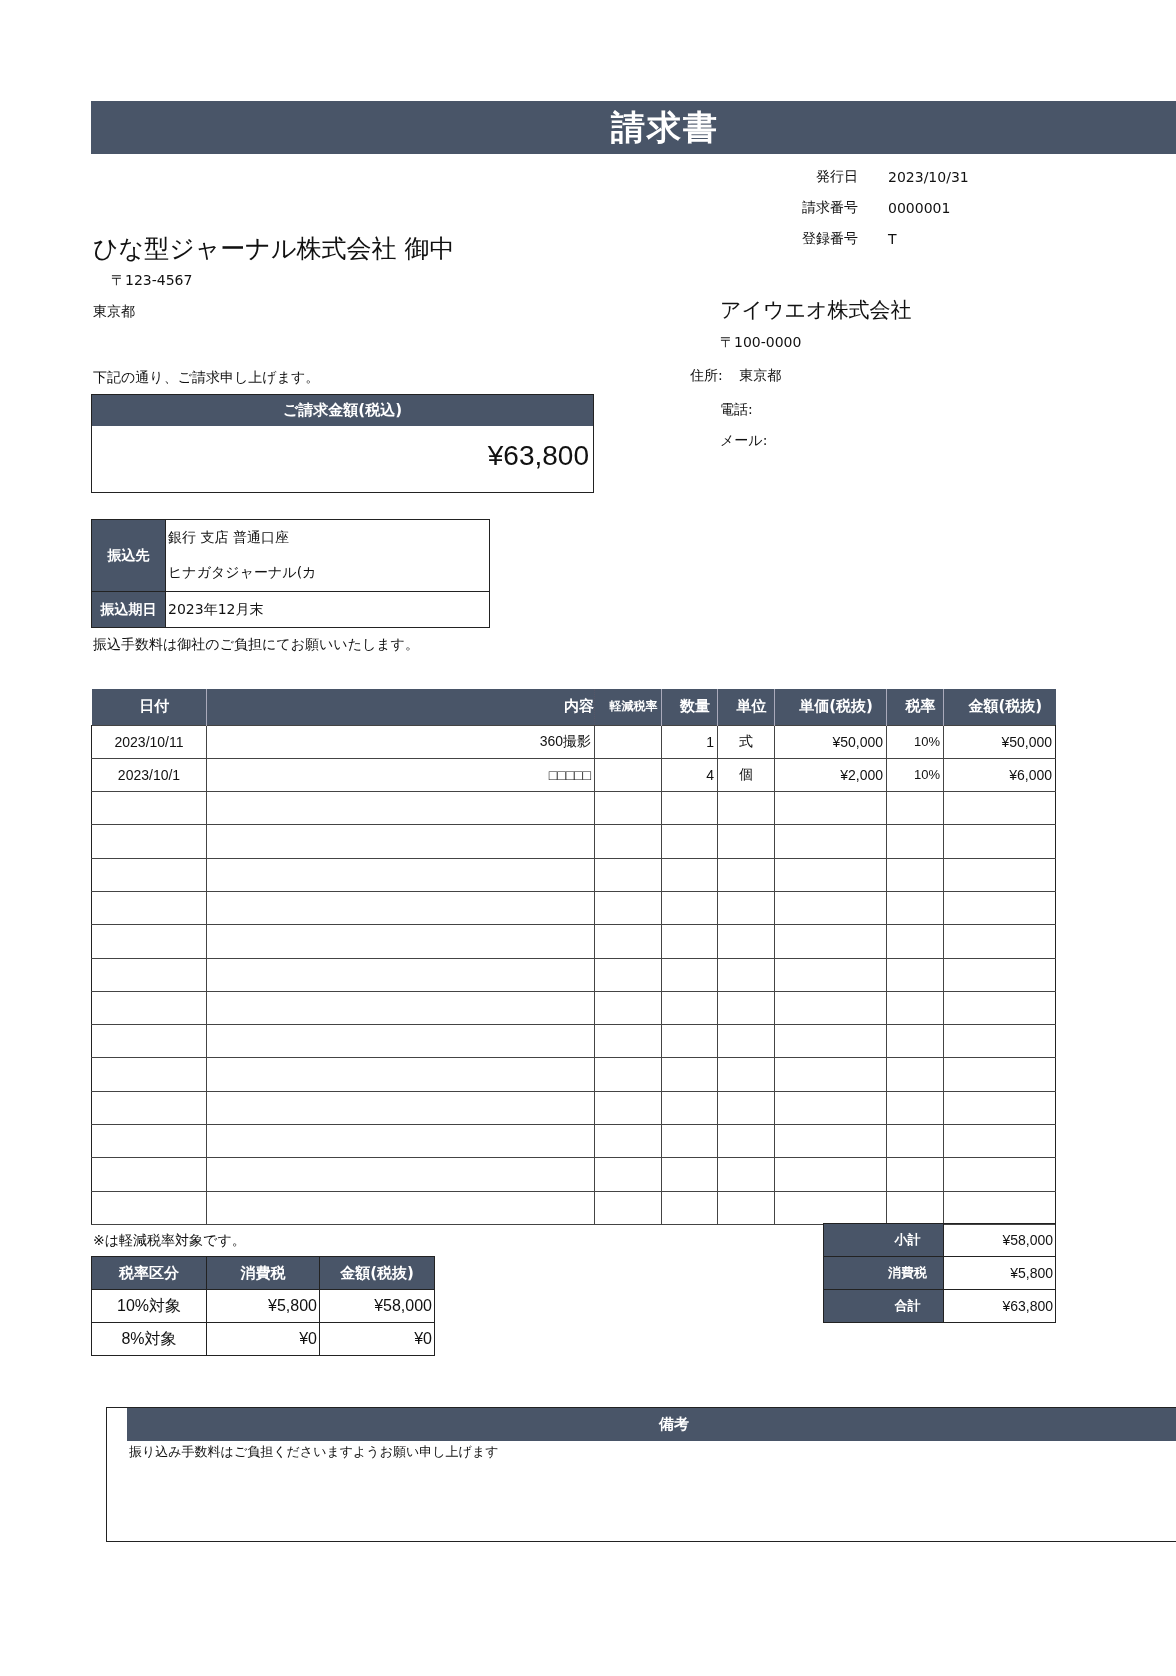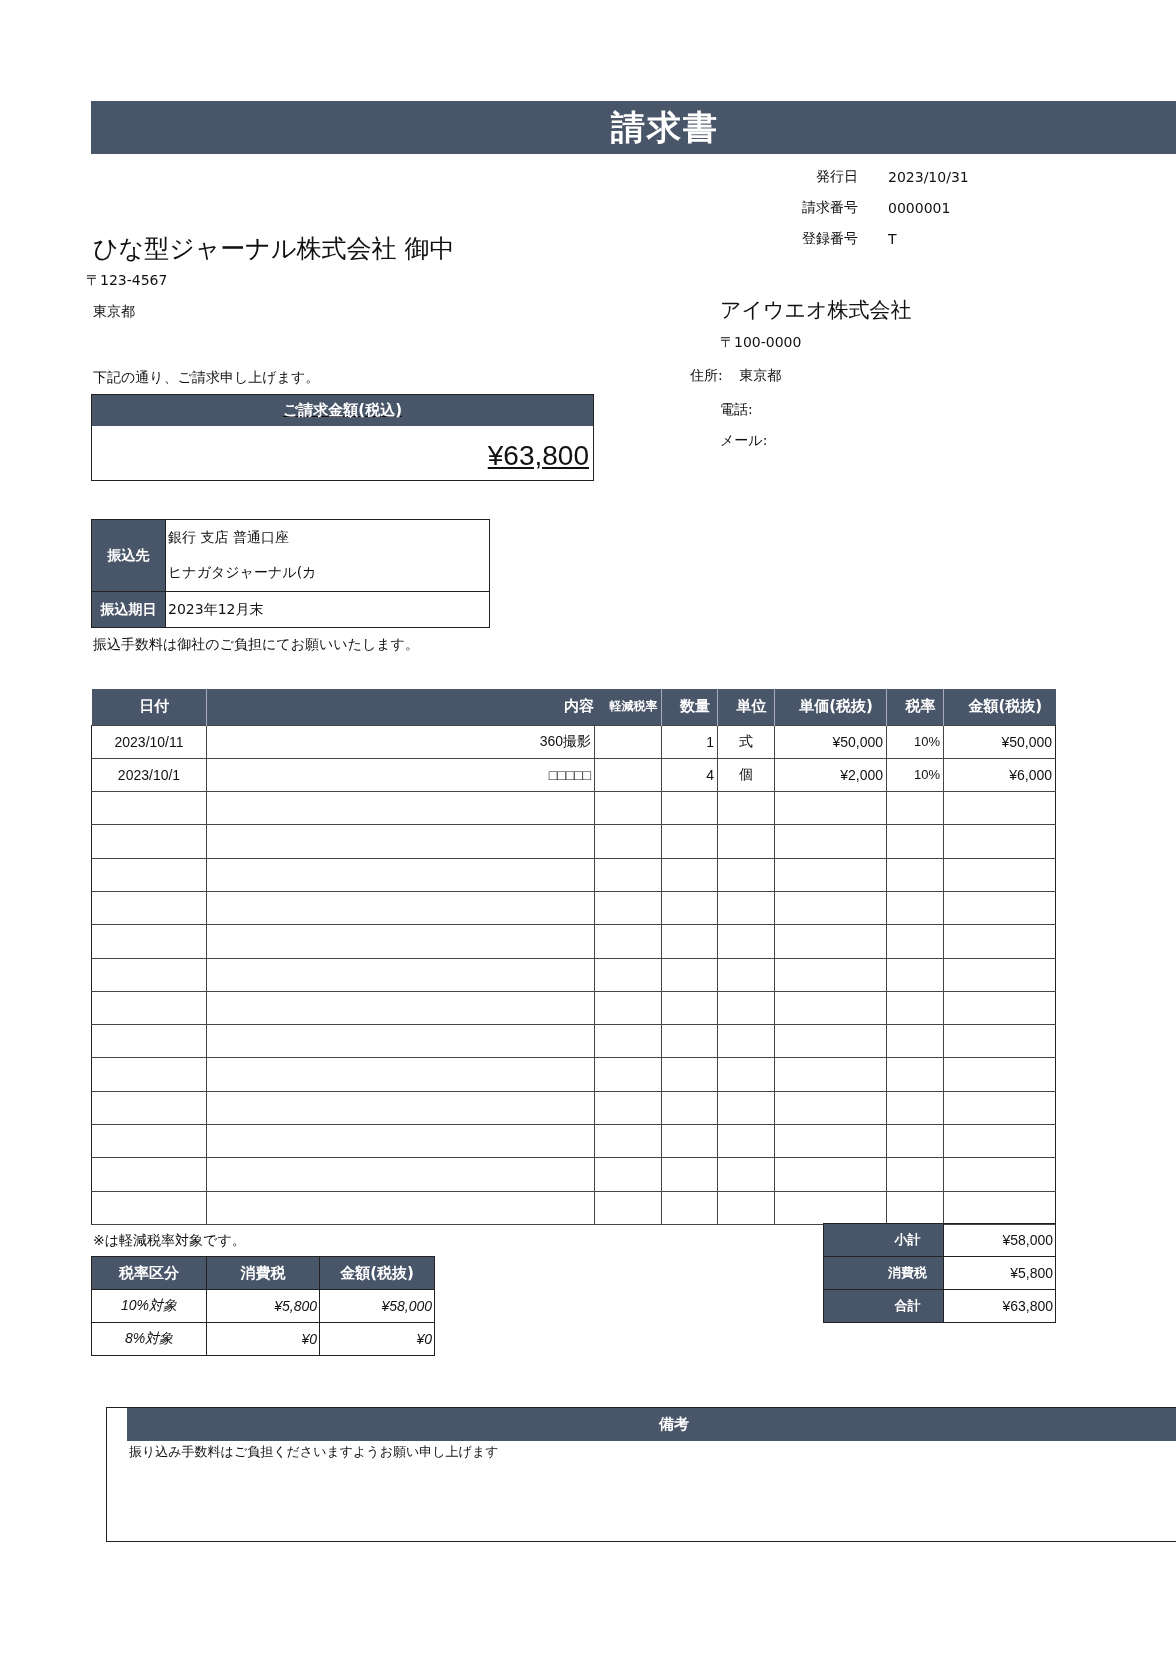--- a/index.html
+++ b/index.html
@@ -10,21 +10,21 @@
 
   .title-bar { left: 91px; top: 101px; width: 1148px; height: 53px; display: flex; align-items: center; justify-content: center; font-size: 34px; letter-spacing: 2px; }
 
   .meta-row { left: 780px; width: 300px; height: 30px; display: flex; align-items: center; font-size: 14px; }
   .meta-row .lbl { width: 82px; text-align: right; padding-right: 4px; }
   .meta-row .val { padding-left: 26px; }
 
   .client-name { left: 93px; top: 232px; font-size: 25px; }
   .small { font-size: 14px; }
 
-  .amount-box { left: 91px; top: 394px; width: 503px; height: 87px; border: 1.5px solid #222; text-decoration: underline; }
+  .amount-box { left: 91px; top: 394px; width: 503px; height: 99px; border: 1.5px solid #222; }
   .amount-box .head { height: 31px; display: flex; align-items: center; justify-content: center; font-size: 15px; }
   .amount-box .val { height: 60px; display: flex; align-items: center; justify-content: flex-end; padding-right: 4px; font-size: 28px; font-family: "Liberation Sans", sans-serif; }
 
   .sender-name { left: 720px; top: 296px; font-size: 21px; }
 
   table { border-collapse: collapse; }
   .bank { left: 91px; top: 519px; width: 399px; }
   .bank td { border: 1.2px solid #222; font-size: 14px; }
   .bank td.h { width: 74px; text-align: center; }
   .bank td.v { padding-left: 2px; height: 36px; }
@@ -33,21 +33,21 @@
   .items th { height: 36px; font-size: 15px; border-right: 1.2px solid #aab; padding-left: 11px; }
   .items td { height: 33.3px; border: 1.2px solid #444; font-size: 14px; font-family: "Liberation Sans", sans-serif; padding: 0 3px; }
   .items td.dotted-right, .items th.dotted-right { border-right: 1.5px dotted #556; text-align: right; }
   .items .c { text-align: center; }
   .items .r { text-align: right; }
   .items tbody tr td:first-child { border-left: 1.5px solid #222; }
   .items tbody tr td:last-child { border-right: 1.5px solid #222; }
 
   .taxsum { left: 91px; top: 1256px; width: 343px; table-layout: fixed; }
   .taxsum th { height: 33px; font-size: 15px; border: 1.2px solid #222; }
-  .taxsum td { height: 33px; border: 1.2px solid #222; font-size: 14px; font-family: "Liberation Sans", sans-serif; padding: 0 2px; font-style: italic; }
+  .taxsum td { height: 33px; border: 1.2px solid #222; font-size: 16px; font-family: "Liberation Sans", sans-serif; padding: 0 2px; }
 
   .totals { left: 823px; top: 1223px; width: 232px; table-layout: fixed; }
   .totals th { height: 33px; font-size: 13px; border: 1.2px solid #222; padding-left: 48px; }
   .totals td { height: 33px; border: 1.2px solid #222; font-size: 14px; text-align: right; padding-right: 2px; font-family: "Liberation Sans", sans-serif; }
 
   .remarks { left: 106px; top: 1407px; width: 1116px; height: 135px; border: 1.5px solid #222; padding-left: 20px; }
   .remarks .head { height: 33px; display: flex; align-items: center; justify-content: center; font-size: 15px; }
   .remarks .body { font-size: 13px; padding: 2px 2px; }
 </style>
 </head>
@@ -62,21 +62,21 @@
 <div class="abs meta-row" style="top:193px;">
   <span class="lbl">請求番号</span>
   <span class="val">0000001</span>
 </div>
 <div class="abs meta-row" style="top:224px;">
   <span class="lbl">登録番号</span>
   <span class="val">T</span>
 </div>
 
 <div class="abs client-name">ひな型ジャーナル株式会社 御中</div>
-<div class="abs small" style="left:86px; top:272px;">〒123-4567</div>
+<div class="abs small" style="left:111px; top:272px;">〒123-4567</div>
 <div class="abs small" style="left:93px; top:303px;">東京都</div>
 <div class="abs small" style="left:93px; top:369px;">下記の通り、ご請求申し上げます。</div>
 
 <div class="abs amount-box">
   <div class="head hdr-bg">ご請求金額(税込)</div>
   <div class="val">¥63,800</div>
 </div>
 
 <div class="abs sender-name">アイウエオ株式会社</div>
 <div class="abs small" style="left:720px; top:334px;">〒100-0000</div>

